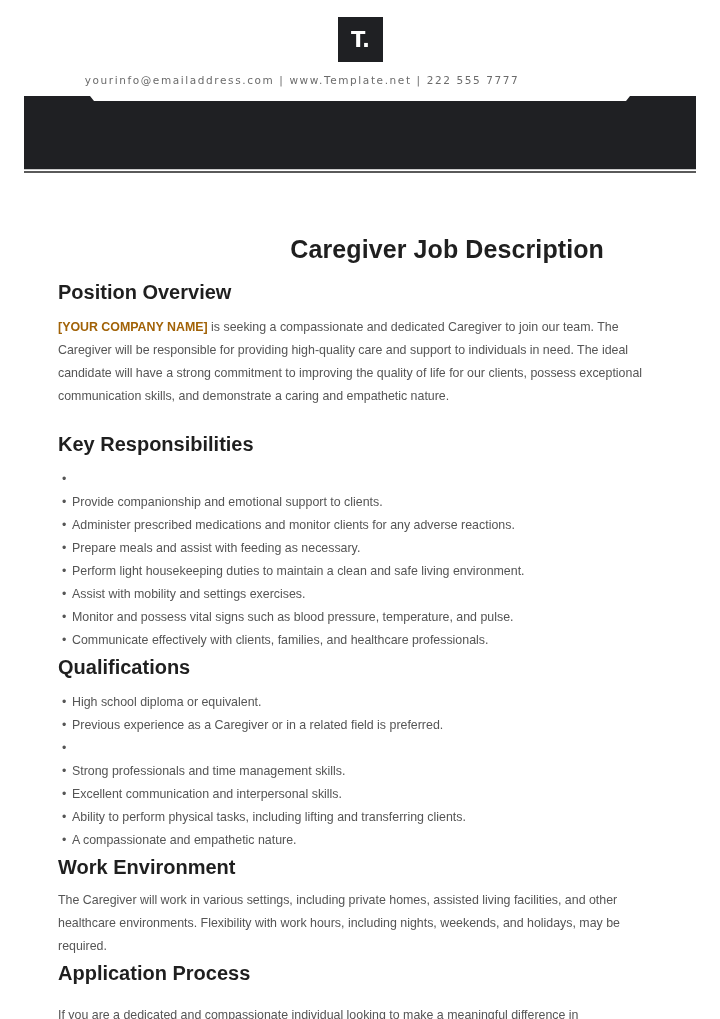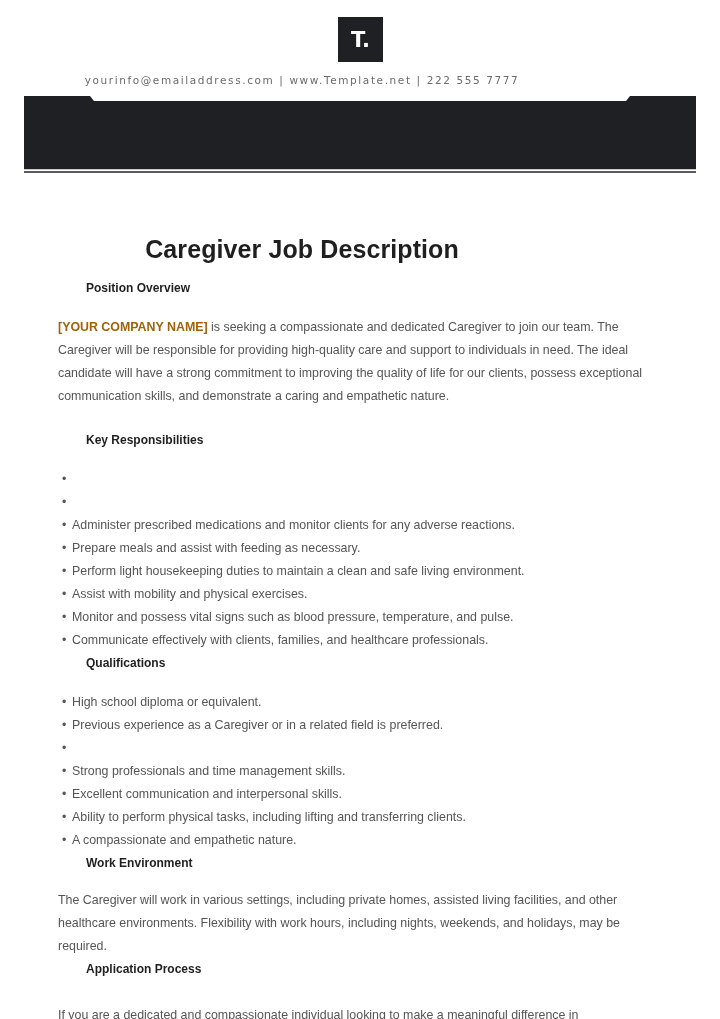--- a/index.html
+++ b/index.html
@@ -10,23 +10,23 @@
           justify-content: center; font-family: "DejaVu Sans", sans-serif;
           font-weight: bold; font-size: 21px; }
   .contact { position: absolute; left: 0; width: 604px; top: 74px; text-align: center;
              font-family: "DejaVu Sans", sans-serif; font-size: 10.5px; letter-spacing: 1.6px;
              color: #6b6b6b; }
   .band { position: absolute; left: 24px; top: 96px; width: 672px; height: 73px; }
   .band svg { display: block; }
   .rule-light { position: absolute; left: 24px; top: 169px; width: 672px; height: 1px; background: #c8c8c8; }
   .rule-dark { position: absolute; left: 24px; top: 171px; width: 672px; height: 2px; background: #5a5a5a; }
 
-  .title { position: absolute; left: 0; width: 604px; top: 235px; text-align: center;
+  .title { position: absolute; left: 0; width: 604px; top: 235px; text-align: right;
            font-size: 25px; font-weight: bold; color: #1f1f1f; letter-spacing: 0.1px; }
-  .h2 { position: absolute; left: 58px; font-size: 12px; font-weight: bold; color: #1f1f1f; margin-left: 28px; }
+  .h2 { position: absolute; left: 58px; font-size: 20px; font-weight: bold; color: #1f1f1f; }
   .para { position: absolute; left: 58px; width: 610px; font-size: 12.4px; line-height: 23px;
           color: #555; }
   .para b { color: #a16207; }
   .list { position: absolute; left: 58px; margin: 0; padding: 0; list-style: none; }
   .list li { position: relative; padding-left: 14px; font-size: 12.4px; line-height: 23px; color: #555; height: 23px; white-space: nowrap; }
   .list li .bullet { position: absolute; left: 4px; top: 0; color: #555; }
 </style>
 </head>
 <body>
 
@@ -44,25 +44,25 @@
 <div class="rule-dark"></div>
 
 <div class="title">Caregiver Job Description</div>
 
 <div class="h2" style="top:281px">Position Overview</div>
 <div class="para" style="top:316px"><b>[YOUR COMPANY NAME]</b><span> is seeking a compassionate and dedicated Caregiver to join our team. The Caregiver will be responsible for providing high-quality care and support to individuals in need. The ideal candidate will have a strong commitment to improving the quality of life for our clients, possess exceptional communication skills, and demonstrate a caring and empathetic nature.</span></div>
 
 <div class="h2" style="top:433px">Key Responsibilities</div>
 <ul class="list" style="top:468px">
   <li><span class="bullet">•</span></li>
-  <li><span class="bullet">•</span></li>
+  <li><span class="bullet">•</span><span>Provide companionship and emotional support to clients.</span></li>
   <li><span class="bullet">•</span><span>Administer prescribed medications and monitor clients for any adverse reactions.</span></li>
   <li><span class="bullet">•</span><span>Prepare meals and assist with feeding as necessary.</span></li>
   <li><span class="bullet">•</span><span>Perform light housekeeping duties to maintain a clean and safe living environment.</span></li>
-  <li><span class="bullet">•</span><span>Assist with mobility and physical exercises.</span></li>
+  <li><span class="bullet">•</span><span>Assist with mobility and settings exercises.</span></li>
   <li><span class="bullet">•</span><span>Monitor and possess vital signs such as blood pressure, temperature, and pulse.</span></li>
   <li><span class="bullet">•</span><span>Communicate effectively with clients, families, and healthcare professionals.</span></li>
 </ul>
 
 <div class="h2" style="top:656px">Qualifications</div>
 <ul class="list" style="top:691px">
   <li><span class="bullet">•</span><span>High school diploma or equivalent.</span></li>
   <li><span class="bullet">•</span><span>Previous experience as a Caregiver or in a related field is preferred.</span></li>
   <li><span class="bullet">•</span></li>
   <li><span class="bullet">•</span><span>Strong professionals and time management skills.</span></li>

